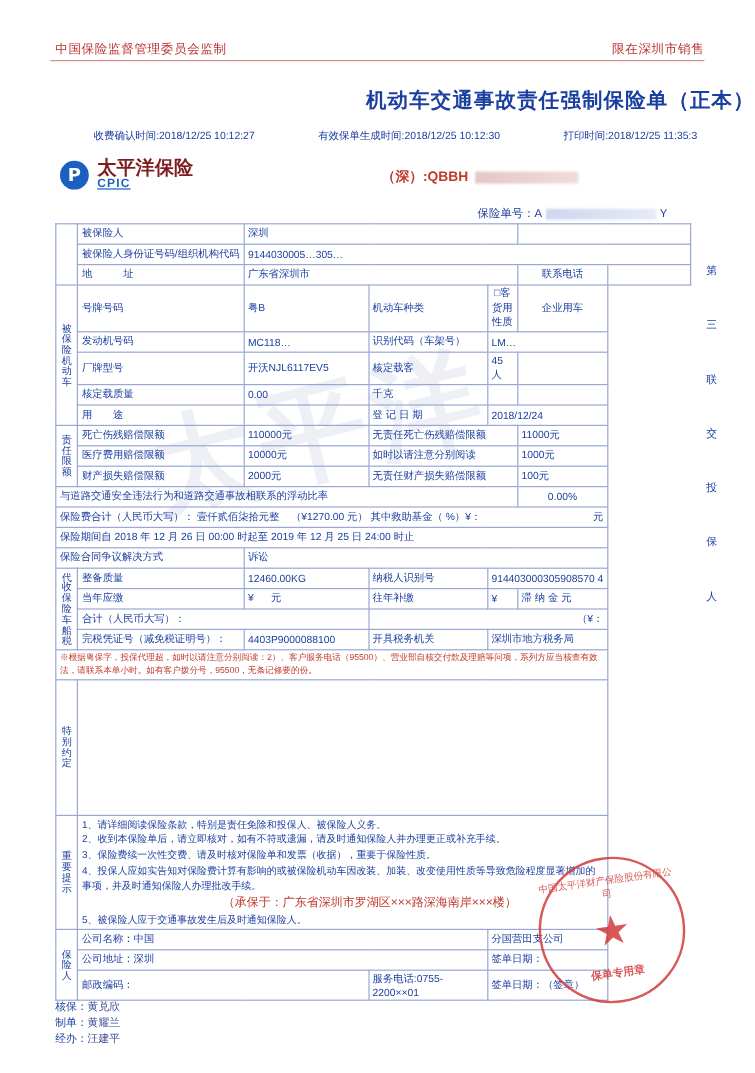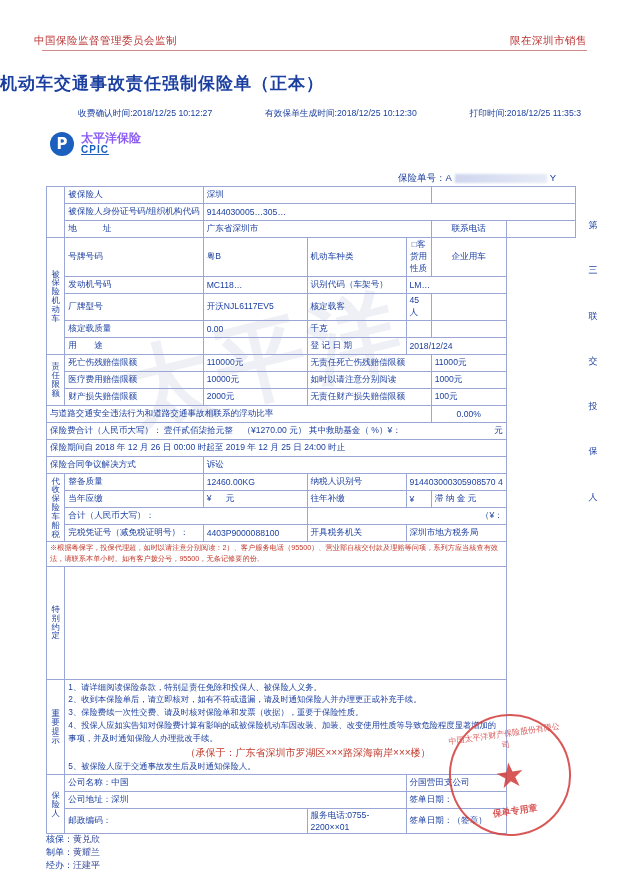--- a/index.html
+++ b/index.html
@@ -1,28 +1,28 @@
 <!DOCTYPE html>
 <html><head>
 <meta charset="utf-8">
 <style>
   html,body{margin:0;padding:0;background:#ffffff;}
   body{width:629px;height:894px;font-family:"Liberation Sans",sans-serif;color:#2b3a8f;position:relative;overflow:hidden;}
   .page{position:relative;width:629px;height:894px;box-sizing:border-box;padding:0;}
-  .hdr-line{position:absolute;top:34px;left:34px;right:42px;display:flex;justify-content:space-between;font-size:10.5px;color:#c23c3c;letter-spacing:.5px;text-align:right;}
+  .hdr-line{position:absolute;top:34px;left:46px;right:42px;display:flex;justify-content:space-between;font-size:10.5px;color:#c23c3c;letter-spacing:.5px;text-align:right;}
   .hdr-left{color:#b33;}
   .hdr-right{color:#b33;}
   .redrule{position:absolute;left:42px;right:42px;top:50px;height:1px;background:#d48b8b;}
-  .title{position:absolute;top:72px;left:0;width:629px;text-align:left;font-size:17px;font-weight:bold;color:#1b3fa0;font-family:"DejaVu Sans",sans-serif;letter-spacing:1px;}
+  .title{position:absolute;top:72px;left:0;width:629px;text-align:right;font-size:17px;font-weight:bold;color:#1b3fa0;font-family:"DejaVu Sans",sans-serif;letter-spacing:1px;}
   .subline{position:absolute;top:108px;left:46px;right:42px;font-size:8.7px;color:#1b3fa0;display:flex;justify-content:space-between;white-space:nowrap;margin-left:32px;}
   .subline span{margin-right:6px;}
   .logo{position:absolute;top:132px;left:50px;display:flex;align-items:center;}
   .logo .mark{width:24px;height:24px;border-radius:50%;background:#1b5fbf;color:#fff;font-size:15px;font-weight:bold;display:flex;align-items:center;justify-content:center;font-family:"DejaVu Sans",sans-serif;}
   .logo .txt{margin-left:7px;line-height:1.05;}
-  .logo .cn{font-size:12px;font-weight:bold;color:#8b5cf6;font-family:"DejaVu Sans",sans-serif;}
+  .logo .cn{font-size:16px;font-weight:bold;color:#7f1d1d;font-family:"DejaVu Sans",sans-serif;}
   .logo .en{font-size:10px;color:#1b5fbf;letter-spacing:1px;font-weight:bold;text-decoration:underline;}
   .qbbh{position:absolute;top:140px;left:318px;font-size:11.5px;color:#c0392b;font-weight:bold;}
   .qbbh .blur{display:inline-block;width:86px;height:10px;background:linear-gradient(90deg,#e6c6c6,#f0dcdc);margin-left:6px;vertical-align:middle;filter:blur(1px);}
   .polno{position:absolute;top:172px;left:398px;font-size:9.5px;color:#1b3fa0;}
   .polno .blurwide{display:inline-block;width:92px;height:9px;background:linear-gradient(90deg,#cfd6ee,#e7ebf7);filter:blur(1px);vertical-align:middle;margin:0 3px;}
 
   table.main{position:absolute;top:186px;left:46px;width:530px;border-collapse:collapse;font-size:8.6px;color:#1b3fa0;padding-left:46px;}
   table.main td{border:1px solid #9aa7d6;padding:1px 3px;height:14px;vertical-align:middle;}
   td.side{width:13px;text-align:center;font-size:8.4px;line-height:1.05;padding:0;}
   td.lbl{white-space:nowrap;}
@@ -64,20 +64,21 @@
   </div>
 
   <div class="logo">
     <div class="mark">P</div>
     <div class="txt">
       <div class="cn">太平洋保险</div>
       <div class="en">CPIC</div>
     </div>
   </div>
 
+  <div class="qbbh"><span>（深）:QBBH</span><span class="blur"></span></div>
 
   <div class="polno"><span>保险单号：A</span><span class="blurwide"></span><span>Y</span></div>
 
   <div class="rightcol">
     <div>第</div>
     <div>三</div>
     <div>联</div>
     <div>交</div>
     <div>投</div>
     <div>保</div>

